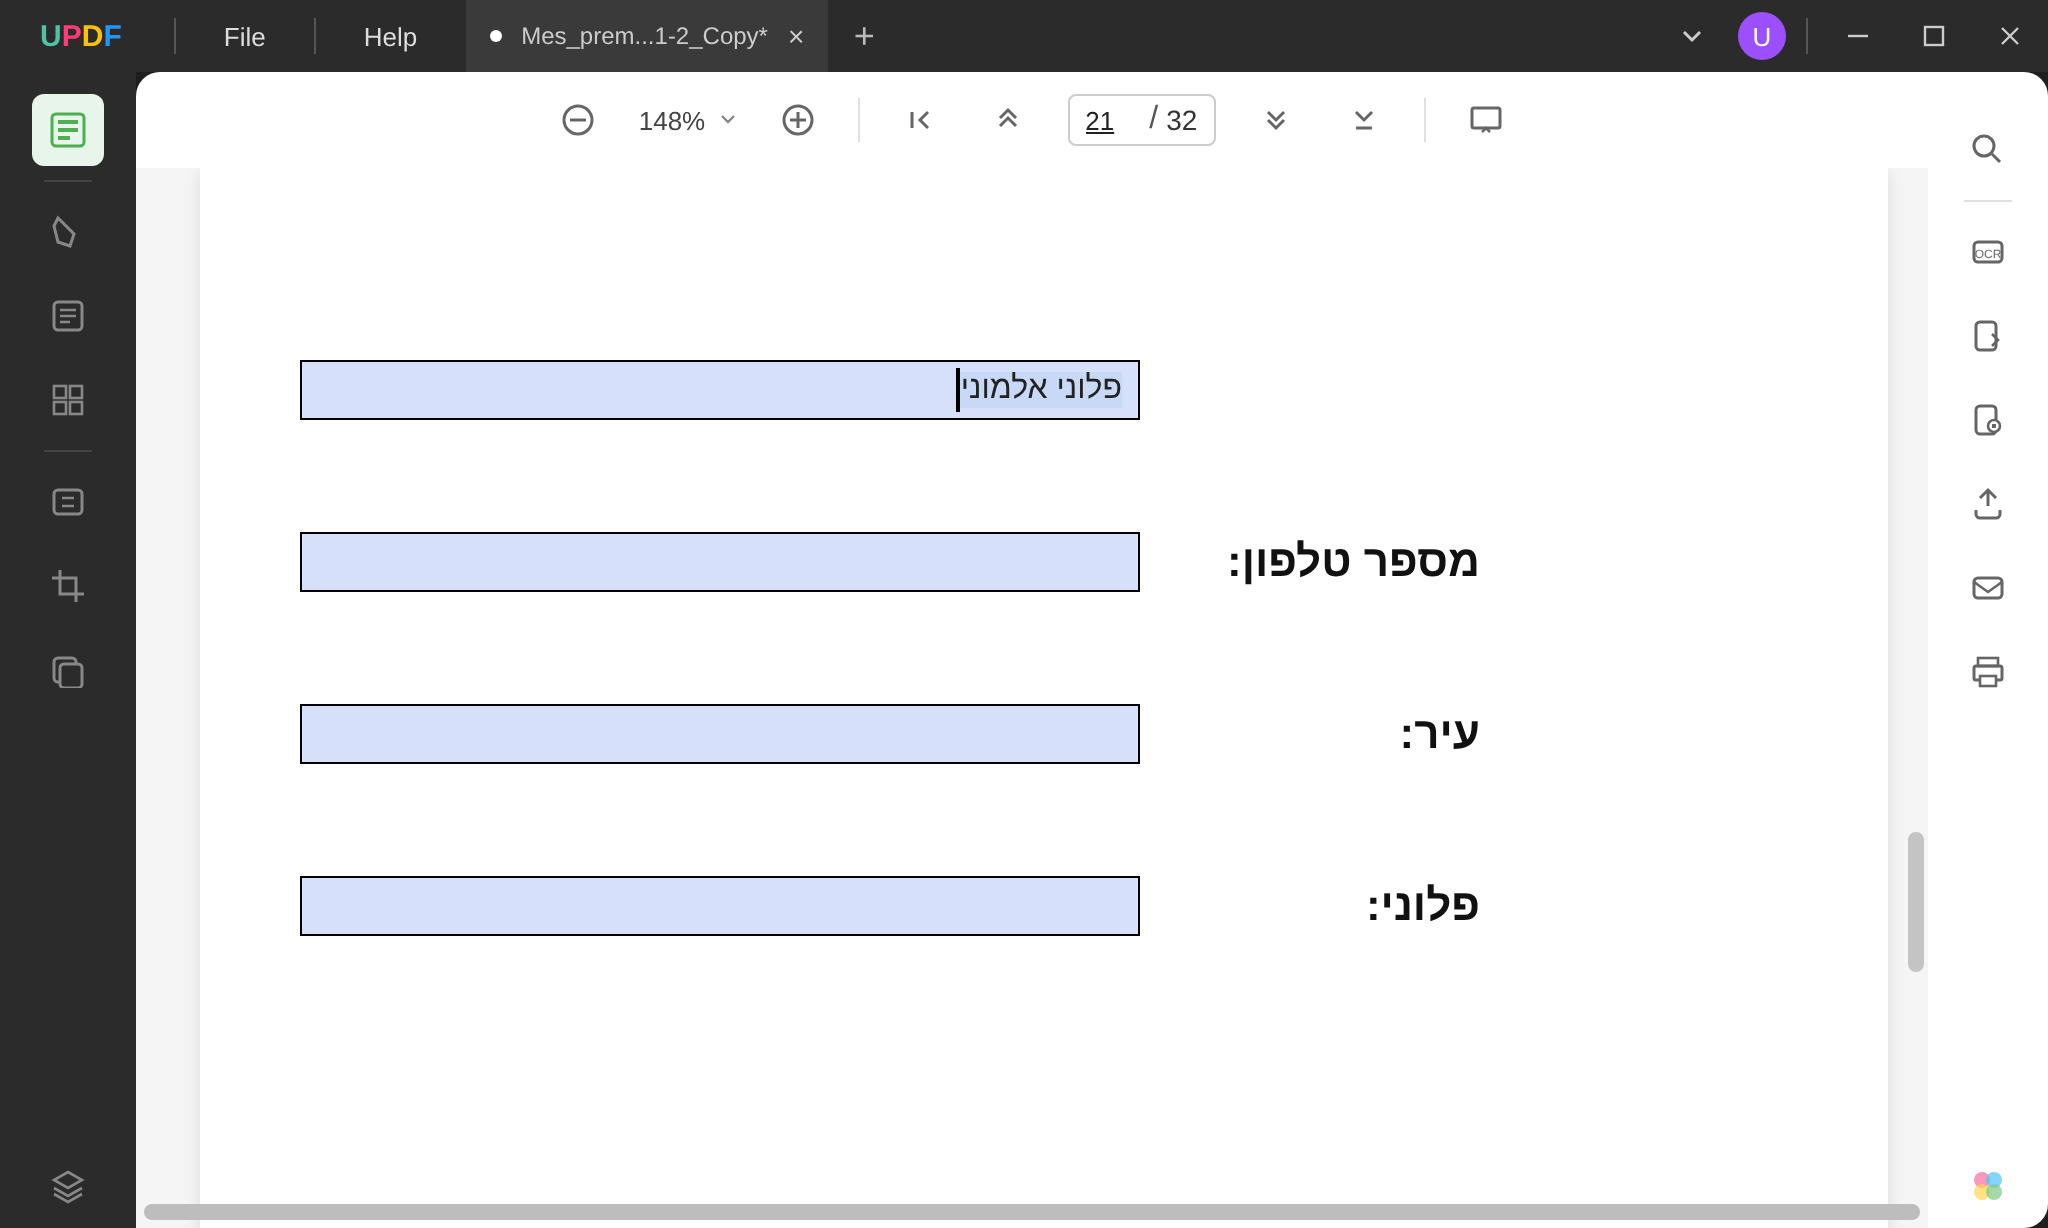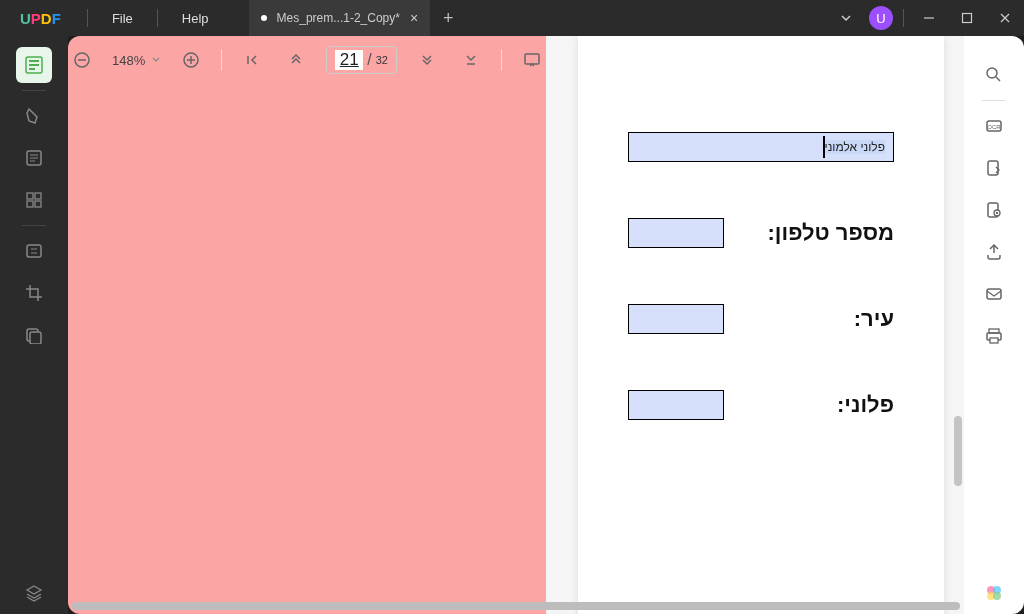--- a/index.html
+++ b/index.html
@@ -42,21 +42,21 @@
     }
     .tab {
       display: flex;
       align-items: center;
       background: #3a3a3a;
       padding: 0 12px;
       height: 36px;
       color: #ccc;
       font-size: 12px;
       gap: 10px;
-      margin-left: 22px;
+      margin-left: 6px;
     }
     .tab-dot { width: 6px; height: 6px; border-radius: 50%; background: #fff; }
     .tab-add {
       width: 36px; height: 36px;
       display: flex; align-items: center; justify-content: center;
       color: #bbb; font-size: 18px; cursor: pointer;
     }
     .spacer { flex: 1; }
     .win-ctrl {
       width: 38px; height: 36px;
@@ -111,25 +111,25 @@
       border-bottom-right-radius: 12px;
       display: flex; flex-direction: column;
       align-items: center;
       padding-top: 18px;
     }
     .right-rail .rail-btn { color: #666; }
     .right-rail .rail-sep { background: #e0e0e0; }
     
     .center {
       flex: 1;
-      background: #fca5a5;
+      background: #ffffff;
       border-top-left-radius: 12px;
       border-bottom-left-radius: 12px;
       display: flex;
-      flex-direction: row;
+      flex-direction: column;
       position: relative;
     }
     .toolbar {
       height: 48px;
       display: flex;
       align-items: center;
       justify-content: center;
       gap: 16px;
       color: #555;
     }
@@ -140,28 +140,28 @@
       color: #555;
     }
     .zoom-level {
       font-size: 13px;
       color: #444;
       display: flex; align-items: center; gap: 6px;
     }
     .tool-sep { width: 1px; height: 22px; background: #e0e0e0; }
     .page-input {
       width: 28px;
-      text-align: center;
+      text-align: left;
       border: none;
-      font-size: 17px;
+      font-size: 13px;
       color: #222;
       outline: none;
       text-decoration: underline;
     }
-    .page-total { font-size: 11px; color: #333; }
+    .page-total { font-size: 14px; color: #333; }
     .page-box {
       display: flex; align-items: center;
       border: 1px solid #ccc;
       border-radius: 4px;
       padding: 3px 8px;
       gap: 4px;
     }
     
     .viewport {
       flex: 1;
@@ -194,21 +194,21 @@
     }
     .field-input {
       width: 420px;
       height: 30px;
       background: #d6e0fa;
       border: 1px solid #000;
       display: flex;
       align-items: center;
       direction: rtl;
       padding: 0 8px;
-      font-size: 12px;
+      font-size: 16px;
       color: #222;
     }
     .field-input.focused {
       position: relative;
     }
     .field-input.focused .cursor {
       width: 2px;
       height: 22px;
       background: #000;
       display: inline-block;

